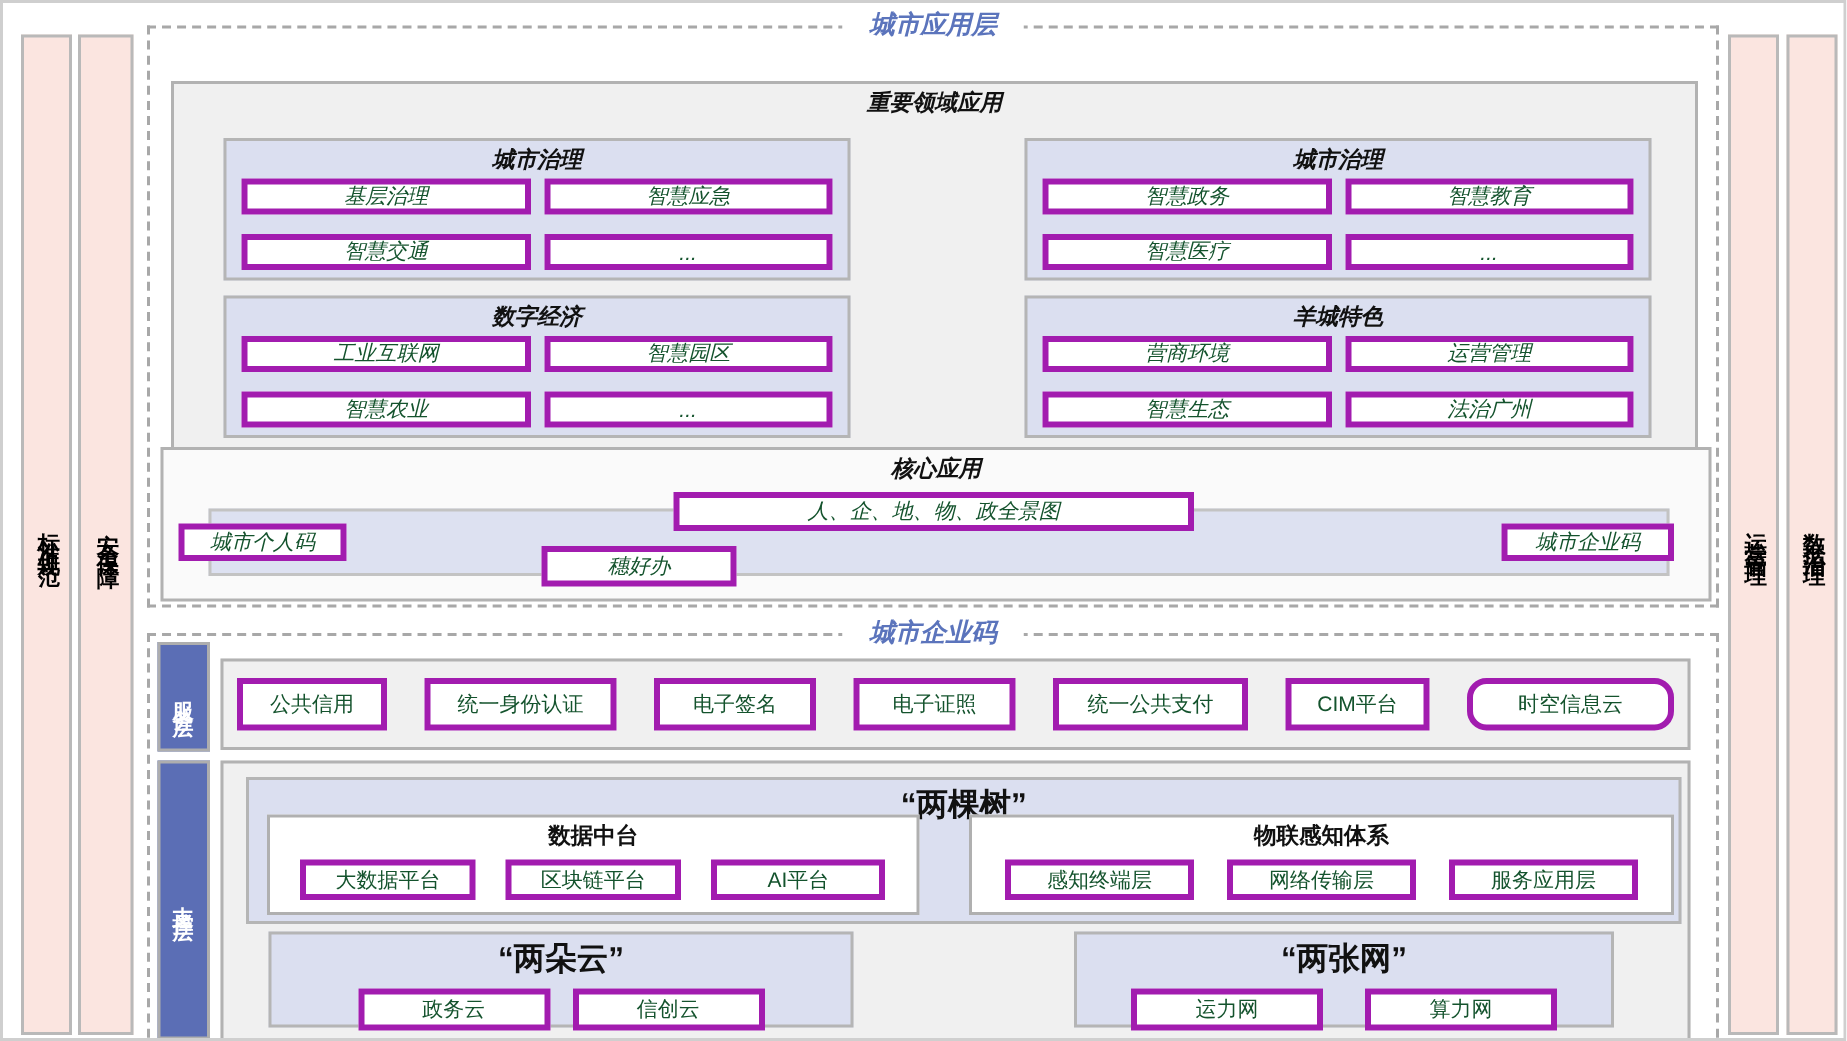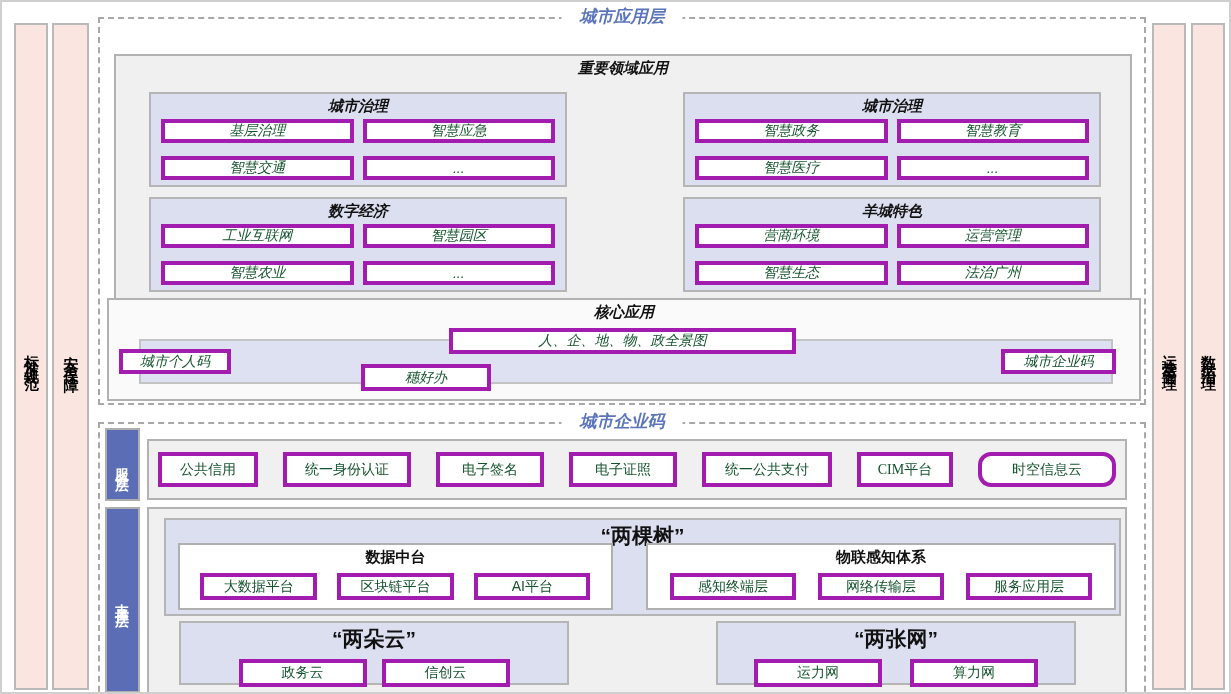--- a/index.html
+++ b/index.html
@@ -35,21 +35,21 @@
   .q-grid .pill{height:24px;}
   .core{position:absolute;box-sizing:border-box;background:#fafafa;border:2px solid #b2b2b2;}
   .core .band{position:absolute;left:30px;top:39px;width:974px;height:45px;
     background:#dde1f1;border:2px solid #c3c3c3;box-sizing:border-box;}
   .core .pill{position:absolute;}
   .tab{
     position:absolute;box-sizing:border-box;background:#5b6eb5;border:2px solid #aeaeae;
     display:flex;align-items:center;justify-content:center;z-index:4;
   }
   .tab span{writing-mode:vertical-rl;text-orientation:upright;color:#fff;font-weight:bold;font-size:14px;letter-spacing:5px;}
-  .svc-row{display:flex;align-items:center;justify-content:space-between;height:100%;padding:0 9px;box-sizing:border-box;font-family:Liberation Serif, serif;}
+  .svc-row{display:flex;align-items:center;justify-content:space-between;height:100%;padding:0 9px;box-sizing:border-box;}
   .svc-row .pill{height:35px;}
   .svc-row .pill:nth-child(1){width:100px;}
   .svc-row .pill:nth-child(2){width:128px;}
   .svc-row .pill:nth-child(3){width:108px;}
   .svc-row .pill:nth-child(4){width:108px;}
   .svc-row .pill:nth-child(5){width:130px;}
   .svc-row .pill:nth-child(6){width:96px;}
   .svc-row .pill:nth-child(7){width:138px;border-radius:13px;}
   .lavbox{position:absolute;box-sizing:border-box;background:#dbdff0;border:2px solid #b5b5b5;}
   .lavbox .l-title{text-align:center;font-weight:bold;font-size:21px;padding-top:2px;}

